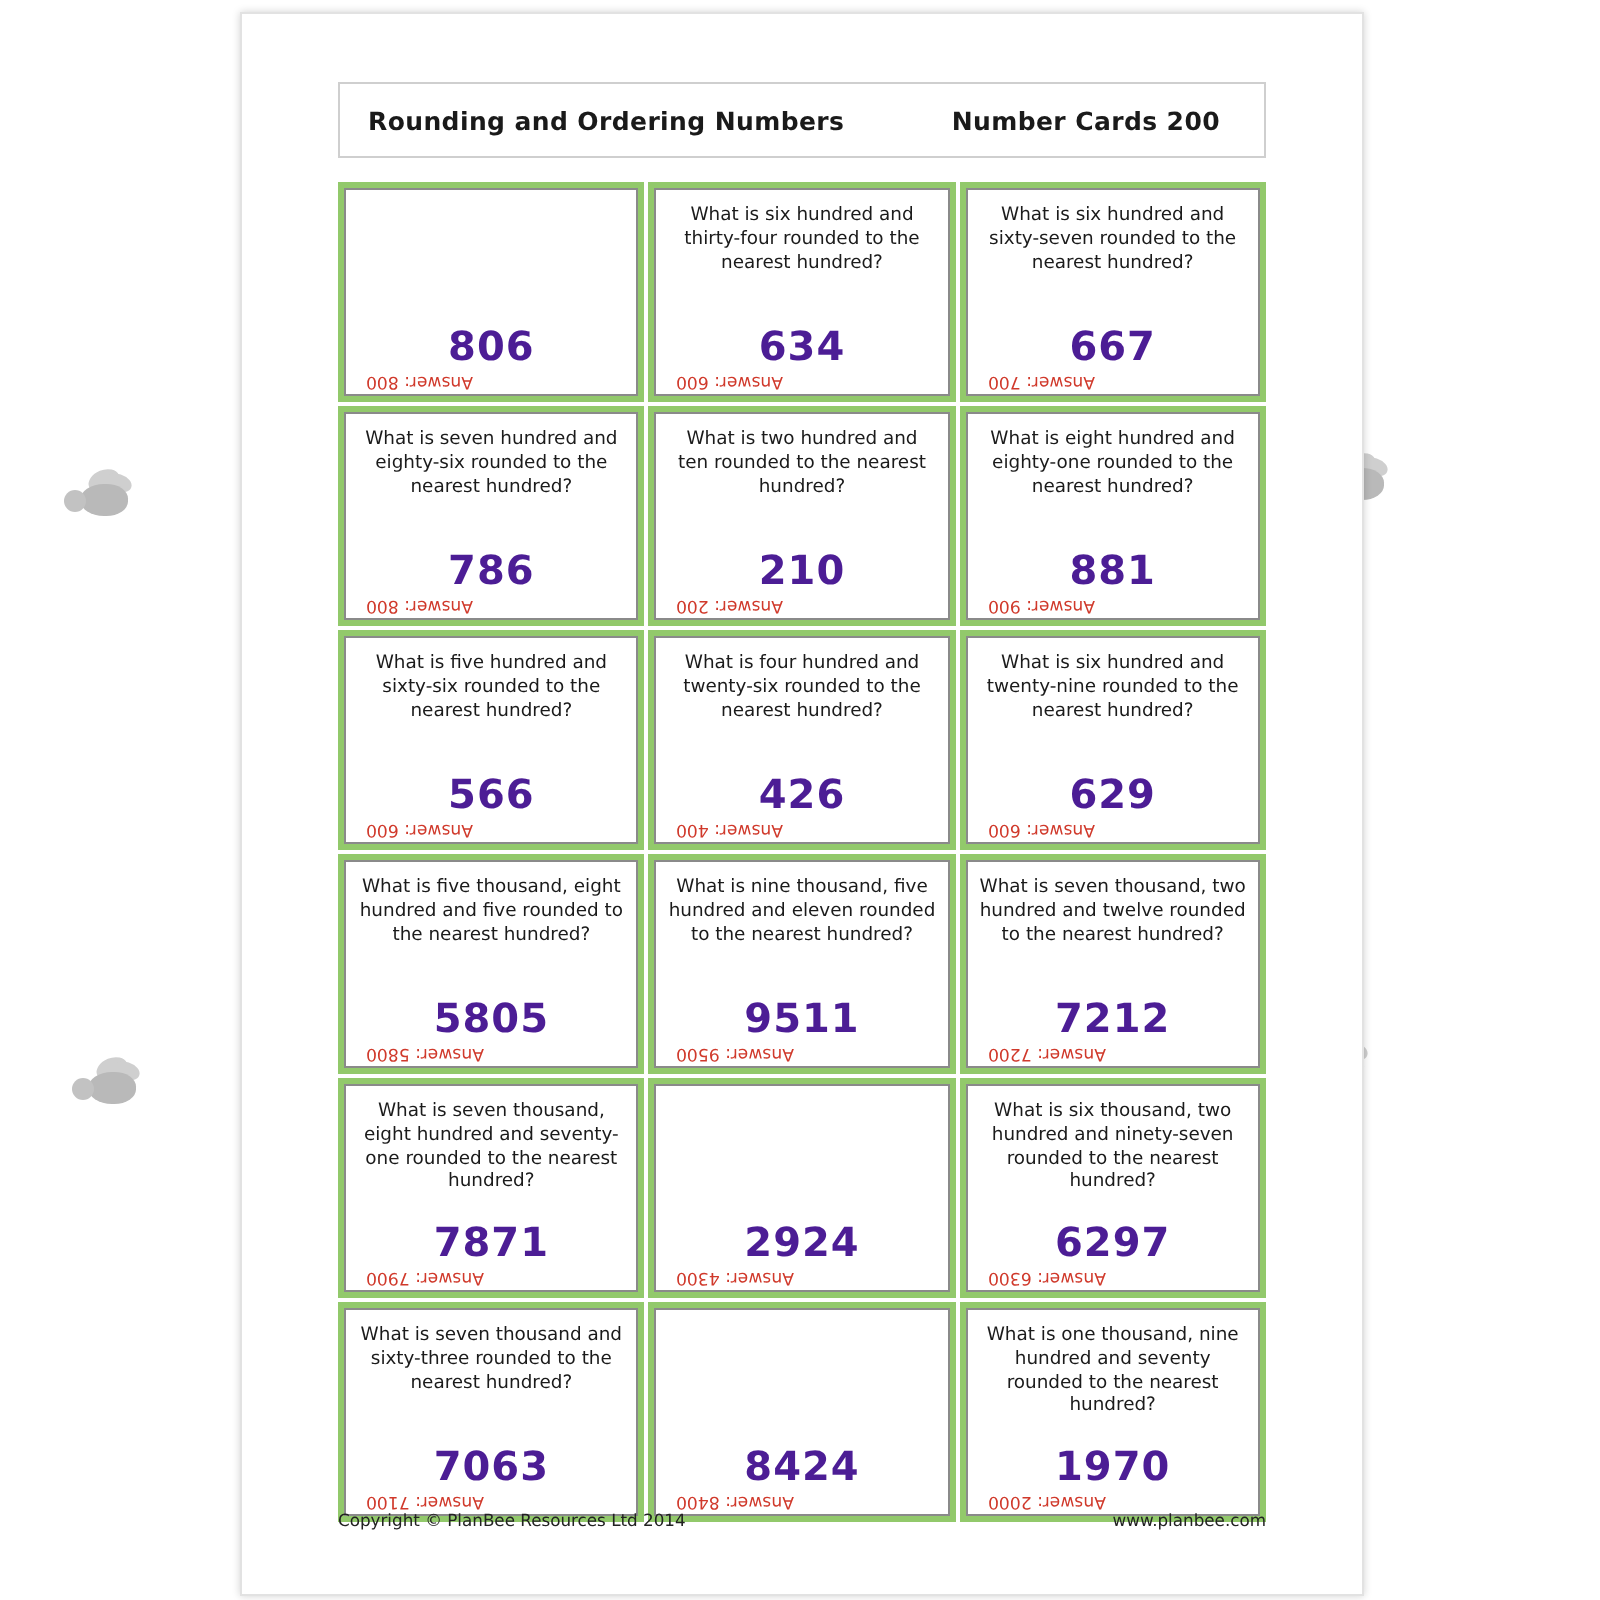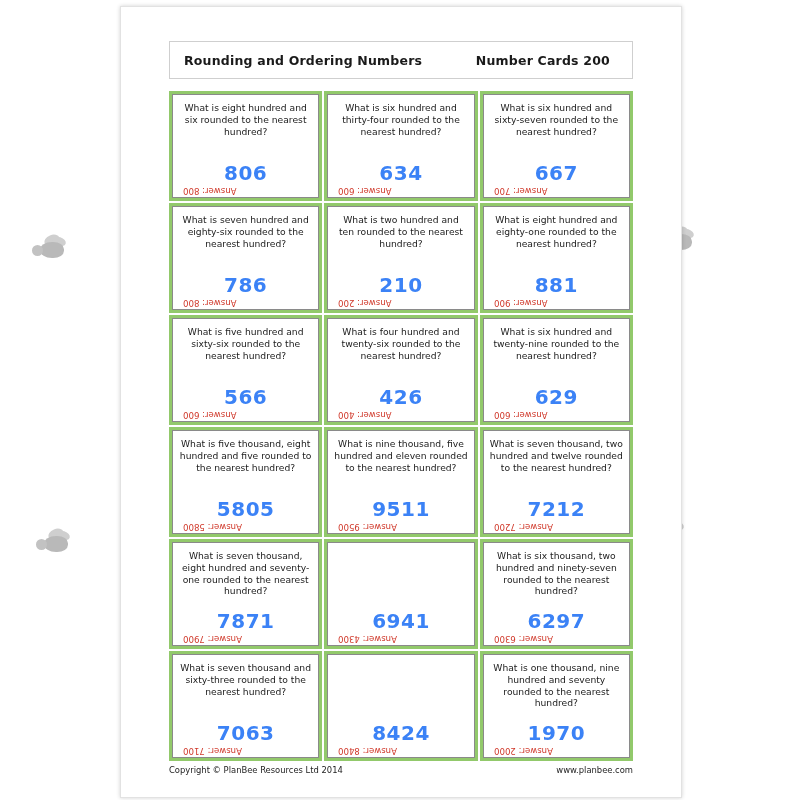--- a/index.html
+++ b/index.html
@@ -107,41 +107,41 @@
     font-size: 9.2px;
     line-height: 1.28;
     color: #1b1b1b;
     text-align: center;
     width: 100%;
   }
   .ans {
     font-family: "DejaVu Sans", sans-serif;
     font-size: 20px;
     font-weight: bold;
-    color: #3b82f6;
+    color: #4c1d95;
     margin-top: auto;
     margin-bottom: 1px;
     letter-spacing: 0.5px;
   }
   .flip {
     font-family: "DejaVu Sans", sans-serif;
     font-size: 8.6px;
     color: #d0392b;
     transform: rotate(180deg);
     align-self: flex-start;
     margin-left: 4px;
     margin-bottom: 0px;
     line-height: 1;
   }
 
   
   .footer {
     position: absolute;
     left: 48px;
-    bottom: 22px;
+    bottom: 32px;
     width: 464px;
     display: flex;
     justify-content: space-between;
     align-items: center;
   }
   .copyright {
     font-family: "DejaVu Sans", sans-serif;
     font-size: 8.4px;
     color: #222;
   }
@@ -259,21 +259,20 @@
     <div class="wing w1"></div>
       <div class="wing w2"></div>
       <div class="body"></div>
       <div class="head"></div>
   </div>
 
   <div class="grid">
 
     <div class="cell">
         <div class="card">
-      <div class="q">What is eight hundred and six rounded to the nearest hundred?</div>
       <div class="ans">806</div>
       <div class="flip">Answer: 800</div>
     </div>
       </div>
 
     <div class="cell">
         <div class="card">
       <div class="q">What is six hundred and thirty-four rounded to the nearest hundred?</div>
       <div class="ans">634</div>
       <div class="flip">Answer: 600</div>
@@ -363,21 +362,21 @@
     <div class="cell">
         <div class="card">
       <div class="q">What is seven thousand, eight hundred and seventy-one rounded to the nearest hundred?</div>
       <div class="ans">7871</div>
       <div class="flip">Answer: 7900</div>
     </div>
       </div>
 
     <div class="cell">
         <div class="card">
-      <div class="ans">6941</div>
+      <div class="ans">2924</div>
       <div class="flip">Answer: 4300</div>
     </div>
       </div>
 
     <div class="cell">
         <div class="card">
       <div class="q">What is six thousand, two hundred and ninety-seven rounded to the nearest hundred?</div>
       <div class="ans">6297</div>
       <div class="flip">Answer: 6300</div>
     </div>

